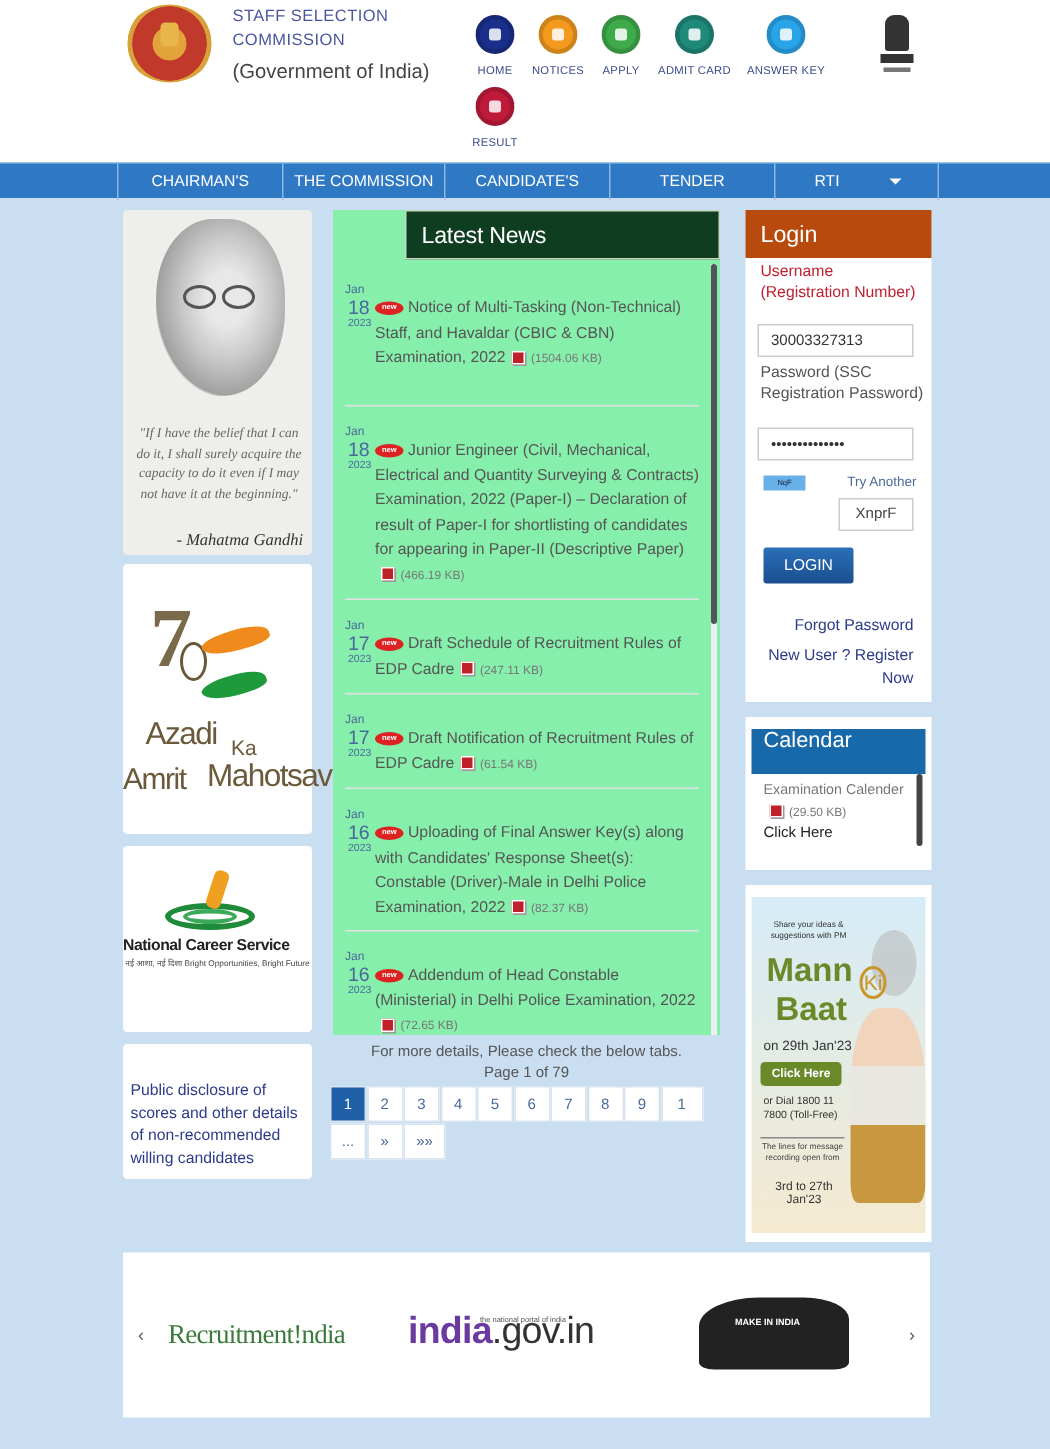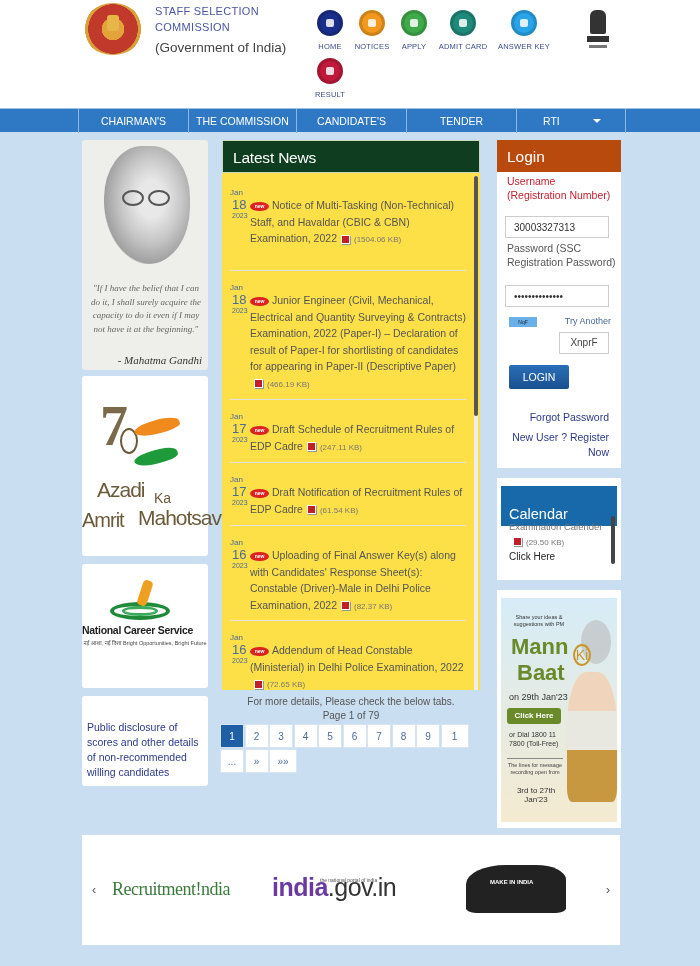--- a/index.html
+++ b/index.html
@@ -53,21 +53,21 @@
   .ncs .ring { position: absolute; left: 28px; top: 38px; width: 60px; height: 18px; border-radius: 50%; border: 4px solid #1e8a3a; }
   .ncs .ring2 { position: absolute; left: 40px; top: 42px; width: 36px; height: 10px; border-radius: 50%; border: 3px solid #3aaa5a; }
   .ncs .fig { position: absolute; left: 58px; top: 16px; width: 10px; height: 26px; background: #f0a020; border-radius: 4px; transform: rotate(18deg); }
   .ncs .name { position: absolute; left: 0; top: 60px; width: 126px; text-align: left; font-size: 10.5px; font-weight: bold; color: #222; letter-spacing: -0.3px; }
   .ncs .tag { position: absolute; left: 0; top: 76px; width: 126px; text-align: center; font-size: 5.5px; color: #444; line-height: 7px; }
 
   .disclosure { left: 82px; top: 696px; width: 126px; height: 90px; }
   .disclosure p { position: absolute; left: 5px; top: 24px; width: 118px; font-size: 10.5px; line-height: 15px; color: #2c3a8a; }
 
   
-  .news { position: absolute; left: 222px; top: 140px; width: 258px; height: 550px; background: #fde047; overflow: hidden; }
+  .news { position: absolute; left: 222px; top: 140px; width: 258px; height: 550px; background: #86efac; overflow: hidden; padding-left: 48px; }
   .news-header { height: 33px; background: #0f3d1f; border: 1px solid #c9d9c0; color: #fff; font-size: 15.5px; padding: 8px 10px; letter-spacing: -0.2px; }
   .news-scroll { position: absolute; right: 2px; top: 36px; width: 4px; height: 548px; background: #eee; }
   .news-thumb { position: absolute; right: 2px; top: 36px; width: 4px; height: 240px; background: #555; border-radius: 2px; }
   .news-list { position: absolute; left: 8px; top: 36px; width: 236px; }
   .news-item { position: relative; border-bottom: 1px solid #e2e2e2; padding: 12px 0 7px 0; }
   .n-month { font-size: 8px; color: #4a6a9a; display: block; line-height: 9px; }
   .n-day { position: absolute; left: 2px; top: 21px; font-size: 13px; color: #4a6a9a; }
   .n-year { position: absolute; left: 2px; top: 36px; font-size: 7px; color: #4a6a9a; }
   .n-body { font-size: 10.5px; line-height: 16.5px; color: #555; padding-left: 20px; text-indent: 0; }
   .badge-new { display: inline-block; width: 19px; height: 9px; border-radius: 50%; background: #d22; color: #fff; font-size: 5px; line-height: 9px; text-align: center; vertical-align: middle; margin: 0 3px 0 0; font-weight: bold; }
@@ -86,21 +86,21 @@
   .input { position: absolute; left: 8px; width: 104px; height: 22px; border: 1px solid #ccc; background: #fff; font-size: 10px; color: #333; padding: 4px 8px; font-family: "Liberation Sans", sans-serif; }
   .lbl-grey { position: absolute; left: 10px; top: 101px; width: 110px; font-size: 10.5px; line-height: 14px; color: #555; }
   .captcha-img { position: absolute; left: 12px; top: 177px; width: 28px; height: 10px; background: #6ab0e8; font-size: 5px; color: #123; text-align: center; line-height: 10px; }
   .try-another { position: absolute; right: 10px; top: 176px; font-size: 9px; color: #4a6a9a; }
   .captcha-val { position: absolute; left: 62px; top: 192px; width: 50px; height: 22px; border: 1px solid #ccc; font-size: 10px; color: #444; text-align: center; line-height: 20px; }
   .login-btn { position: absolute; left: 12px; top: 225px; width: 60px; height: 24px; background: linear-gradient(#2a6fb8, #1a4f8e); color: #fff; font-size: 10.5px; line-height: 24px; text-align: center; border: none; border-radius: 2px; }
   .forgot { position: absolute; right: 12px; top: 271px; font-size: 10.5px; color: #2c3a8a; }
   .register { position: absolute; right: 12px; top: 290px; width: 110px; text-align: right; font-size: 10.5px; line-height: 15px; color: #2c3a8a; }
 
   .calendar { position: absolute; left: 497px; top: 478px; width: 124px; height: 102px; background: #fff; }
-  .cal-head { position: absolute; left: 4px; top: 8px; width: 116px; height: 30px; background: #1769a9; color: #fff; font-size: 14.5px; padding: 20px 8px; }
+  .cal-head { position: absolute; left: 4px; top: 8px; width: 116px; height: 30px; background: #1769a9; color: #fff; font-size: 14.5px; padding: 0 8px; }
   .cal-body { position: absolute; left: 12px; top: 42px; width: 96px; font-size: 9.5px; line-height: 14.5px; color: #777; }
   .cal-click { font-size: 10px; color: #222; }
   .cal-scroll { position: absolute; right: 6px; top: 38px; width: 4px; height: 48px; background: #444; border-radius: 2px; }
 
   .mkb { position: absolute; left: 497px; top: 590px; width: 124px; height: 238px; background: #fff; }
   .mkb-inner { position: absolute; left: 4px; top: 8px; width: 116px; height: 224px; background: linear-gradient(#d6ecf7, #f4ead0); overflow: hidden; }
   .mkb .top { position: absolute; left: 6px; top: 16px; width: 64px; font-size: 5.5px; color: #333; line-height: 7px; text-align: center; }
   .mkb .mann { position: absolute; left: 10px; top: 36px; font-size: 22px; font-weight: bold; color: #6a8a2a; }
   .mkb .ki { position: absolute; left: 72px; top: 46px; width: 18px; height: 22px; border-radius: 50%; border: 2px solid #c8962a; font-size: 14px; color: #c8962a; text-align: center; line-height: 18px; }
   .mkb .baat { position: absolute; left: 16px; top: 62px; font-size: 22px; font-weight: bold; color: #6a8a2a; }

